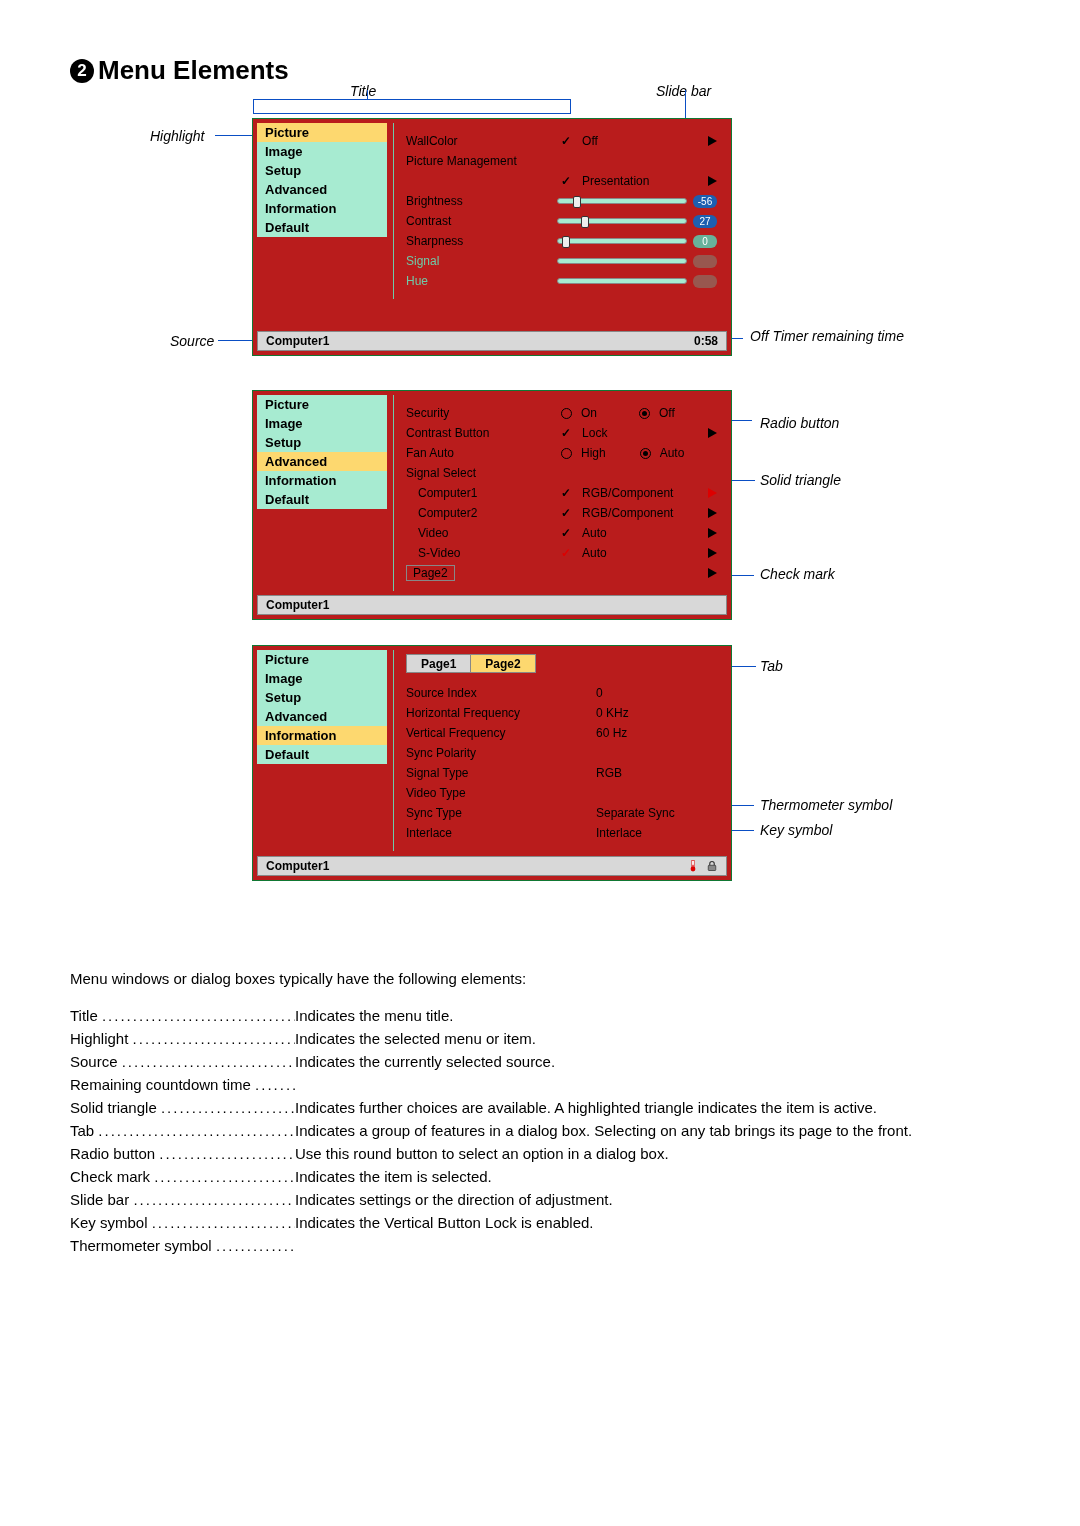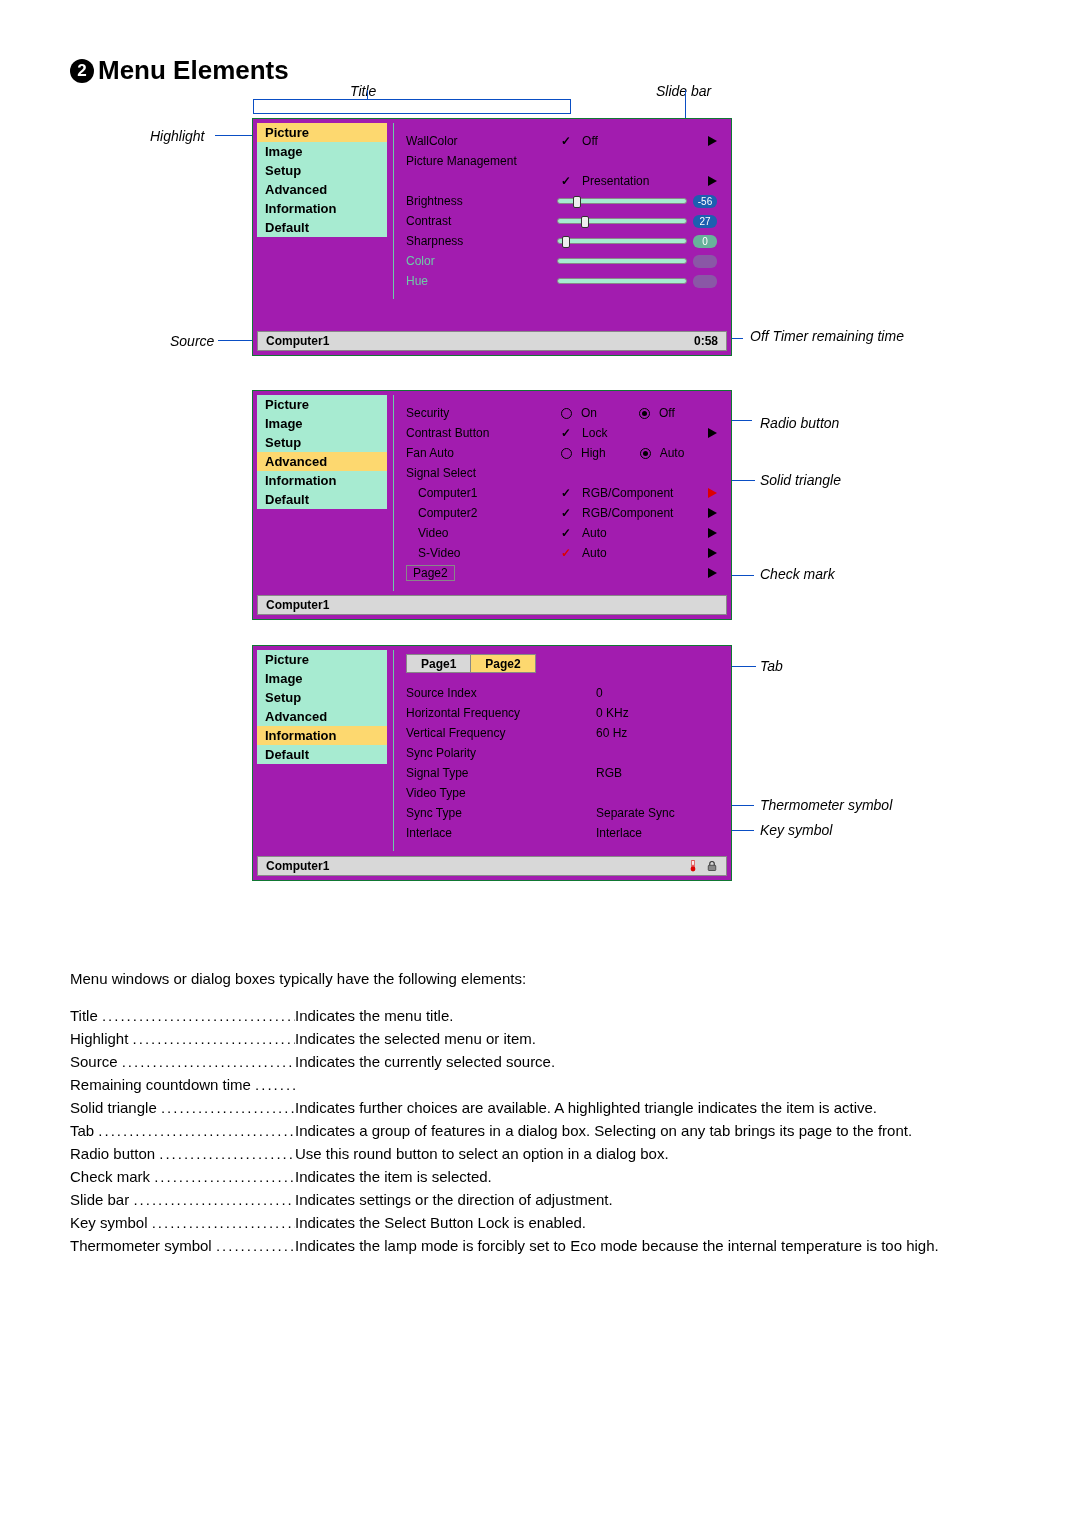--- a/index.html
+++ b/index.html
@@ -8,21 +8,21 @@
   .chapter { text-align: right; font-weight: bold; font-size: 17px; border-bottom: 3px solid #000; padding-bottom: 2px; margin-bottom: 10px; }
   .h-title { font-weight: 900; font-size: 26px; display: flex; align-items: center; gap: 4px; }
   .h-title .circled { display:inline-flex; width:24px; height:24px; border-radius:50%; background:#000; color:#fff; align-items:center; justify-content:center; font-size:17px; font-weight:bold;}
   .diagram-wrap { position: relative; height: 890px; margin-top: -6px; }
 
   .callout { position:absolute; font-style: italic; font-size: 14px; color:#000; }
   .callout-line-h { position:absolute; border-top: 1px solid #0a4ec4; }
   .callout-line-v { position:absolute; border-left: 1px solid #0a4ec4; }
   .callout-box   { position:absolute; border: 1px solid #0a4ec4; background: transparent; }
 
-  .osd { position:absolute; background: #a21caf; border: 1px solid #173; font-size: 13px; color:#000; }
+  .osd { position:absolute; background: #b91c1c; border: 1px solid #173; font-size: 13px; color:#000; }
   .osd .sidebar { position:absolute; left:4px; top:4px; width:130px; background:#a7ebd1; }
   .osd .sidebar .item { padding:2px 8px; font-weight:bold; }
   .osd .sidebar .hl { background:#fdd86f; }
   .osd .statusbar { position:absolute; left:4px; right:4px; bottom:4px; height:20px; background:#d8d8d8; border:1px solid #888; display:flex; align-items:center; padding:0 8px; justify-content:space-between; font-weight:bold; font-size:12px; }
   .osd .pane { position:absolute; left:140px; top:4px; right:4px; border-left:1px solid #6fcaa8; padding:8px 10px 8px 12px; }
   .row { display:flex; align-items:center; height:20px; font-weight:normal; font-size:12px; }
   .row .lab { width:155px; }
   .row .val { flex:1; display:flex; align-items:center; gap:6px; }
   .row.dim { color:#6fcaa8; }
   .check::before { content:"✓"; margin-right:5px; font-weight:bold; }
@@ -148,21 +148,21 @@
           <span class="val">
               <span class="slider">
                 <span class="track">
                   <span class="thumb" style="left:3%"></span>
                 </span>
               </span>
               <span class="badge g">0</span>
             </span>
         </div>
         <div class="row dim">
-          <span class="lab">Color</span>
+          <span class="lab">Signal</span>
           <span class="val">
               <span class="slider noval">
                 <span class="track"></span>
               </span>
               <span class="badge g" style="opacity:.4">&nbsp;</span>
             </span>
         </div>
         <div class="row dim">
           <span class="lab">Hue</span>
           <span class="val">
@@ -363,21 +363,20 @@
       <div class="defrow">
         <span style="display: inline-block; width: 225px; overflow: hidden; white-space: nowrap;"><span class="term">Check mark </span><span class="dots">................................................................................</span></span>
         <span class="def">Indicates the item is selected.</span>
       </div>
       <div class="defrow">
         <span style="display: inline-block; width: 225px; overflow: hidden; white-space: nowrap;"><span class="term">Slide bar </span><span class="dots">................................................................................</span></span>
         <span class="def">Indicates settings or the direction of adjustment.</span>
       </div>
       <div class="defrow">
         <span style="display: inline-block; width: 225px; overflow: hidden; white-space: nowrap;"><span class="term">Key symbol </span><span class="dots">................................................................................</span></span>
-        <span class="def">Indicates the Select Button Lock is enabled.</span>
+        <span class="def">Indicates the Vertical Button Lock is enabled.</span>
       </div>
       <div class="defrow">
         <span style="display: inline-block; width: 225px; overflow: hidden; white-space: nowrap;"><span class="term">Thermometer symbol </span><span class="dots">................................................................................</span></span>
-        <span class="def">Indicates the lamp mode is forcibly set to Eco mode because the internal temperature is too high.</span>
       </div>
     </div>
 
 </div>
 
 </body></html>

